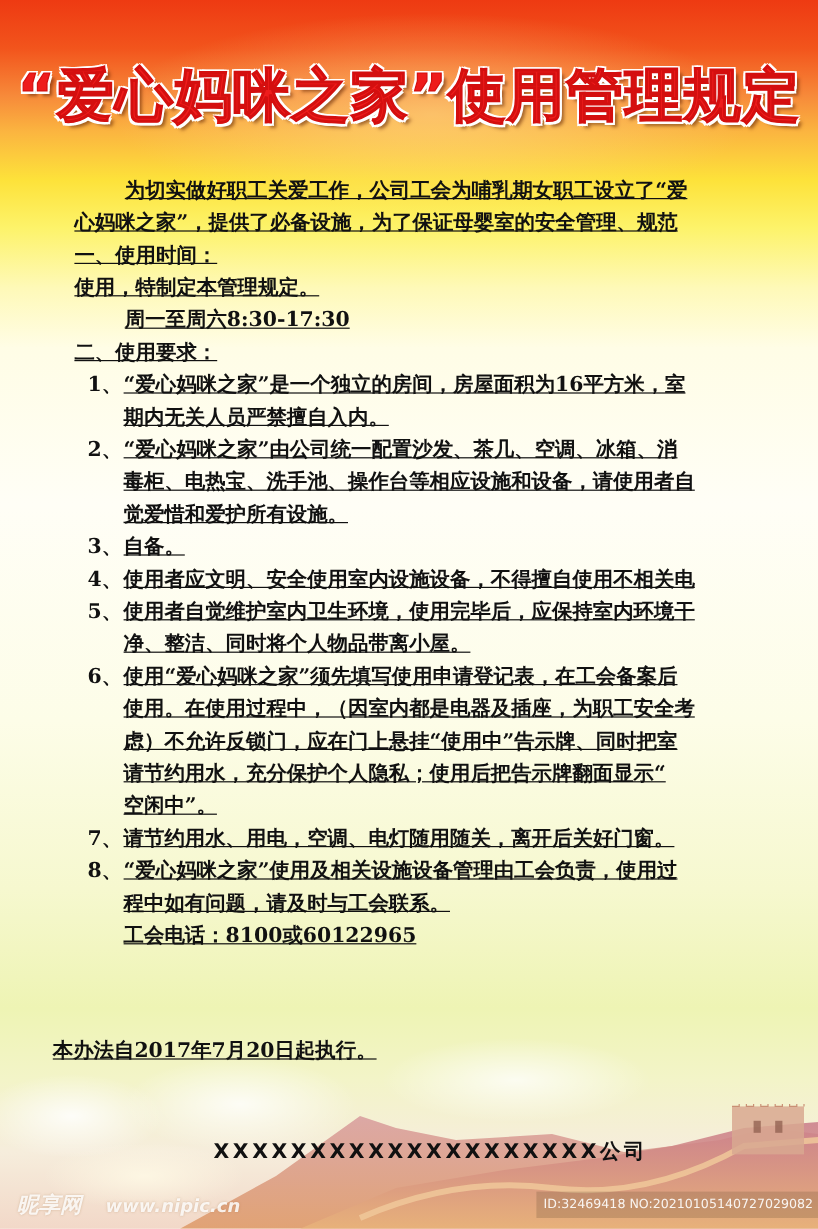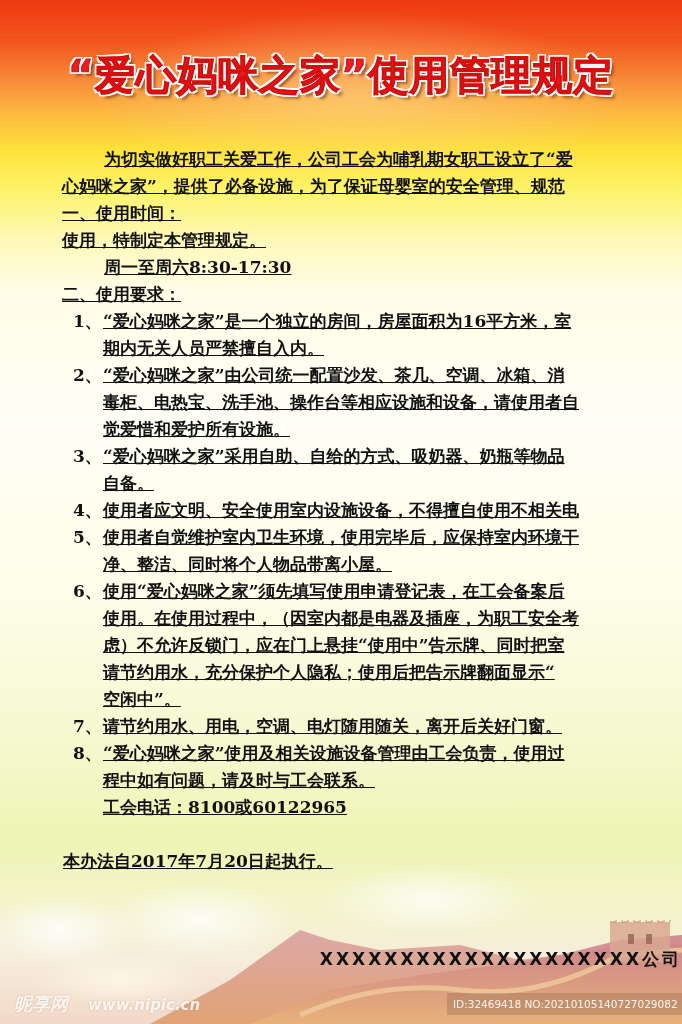--- a/index.html
+++ b/index.html
@@ -26,21 +26,21 @@
         radial-gradient(ellipse 120px 40px at 120px 120px, rgba(255,250,230,0.8), rgba(255,255,255,0) 70%);
       pointer-events: none;
     }
     .greatwall {
       position: absolute; left: 0; top: 920px; width: 682px; height: 104px;
       pointer-events: none;
     }
     .title {
       position: absolute; left: 0; top: 48px; width: 682px; text-align: center;
       font-family: "DejaVu Sans", "Liberation Sans", sans-serif;
-      font-weight: bold; font-size: 40px; letter-spacing: 1px;
+      font-weight: bold; font-size: 48px; letter-spacing: 1px;
       color: #ee1c1c;
       -webkit-text-stroke: 1px #d40f0f;
       text-shadow:
         2px 0 0 #fff, -2px 0 0 #fff, 0 2px 0 #fff, 0 -2px 0 #fff,
         2px 2px 0 #fff, -2px -2px 0 #fff, 2px -2px 0 #fff, -2px 2px 0 #fff,
         4px 4px 3px rgba(90,30,0,0.55);
       white-space: nowrap;
     }
     .doc {
       position: absolute; left: 0; top: 146px; width: 682px;
@@ -49,23 +49,23 @@
     }
     .line { position: relative; height: 27px; white-space: nowrap; text-decoration: underline; }
     .intro-first { padding-left: 104px; }
     .intro-cont { padding-left: 62px; }
     .heading { padding-left: 62px; }
     .hours { padding-left: 104px; }
     .item { position: relative; }
     .item .num { position: absolute; left: 73px; top: 0; }
     .item .ltxt { padding-left: 103px; }
     .spacer { height: 27px; }
-    .date-line { padding-left: 63px; }
+    .date-line { padding-left: 44px; margin-top: 42px; }
     .company {
-      position: absolute; left: 0; top: 948px; width: 682px; text-align: right;
+      position: absolute; left: 0; top: 948px; width: 682px; text-align: center;
       font-family: "DejaVu Sans", "Liberation Sans", sans-serif;
       font-weight: bold; font-size: 17px; letter-spacing: 3px; color: #111;
       padding-left: 36px; box-sizing: border-box;
     }
     .wm-left {
       position: absolute; left: 14px; top: 992px;
       font-family: "DejaVu Sans", "Liberation Sans", sans-serif;
       font-style: italic; font-weight: bold; color: rgba(255,255,255,0.85);
       font-size: 18px; white-space: nowrap;
       text-shadow: 0 0 2px rgba(150,100,50,0.35);
@@ -124,21 +124,20 @@
 
   <div class="item">
     <div class="num">2、</div>
     <div class="line ltxt">“爱心妈咪之家”由公司统一配置沙发、茶几、空调、冰箱、消</div>
     <div class="line ltxt">毒柜、电热宝、洗手池、操作台等相应设施和设备，请使用者自</div>
     <div class="line ltxt">觉爱惜和爱护所有设施。</div>
   </div>
 
   <div class="item">
     <div class="num">3、</div>
-    <div class="line ltxt">“爱心妈咪之家”采用自助、自给的方式、吸奶器、奶瓶等物品</div>
     <div class="line ltxt">自备。</div>
   </div>
 
   <div class="item">
     <div class="num">4、</div>
     <div class="line ltxt">使用者应文明、安全使用室内设施设备，不得擅自使用不相关电</div>
   </div>
 
   <div class="item">
     <div class="num">5、</div>

